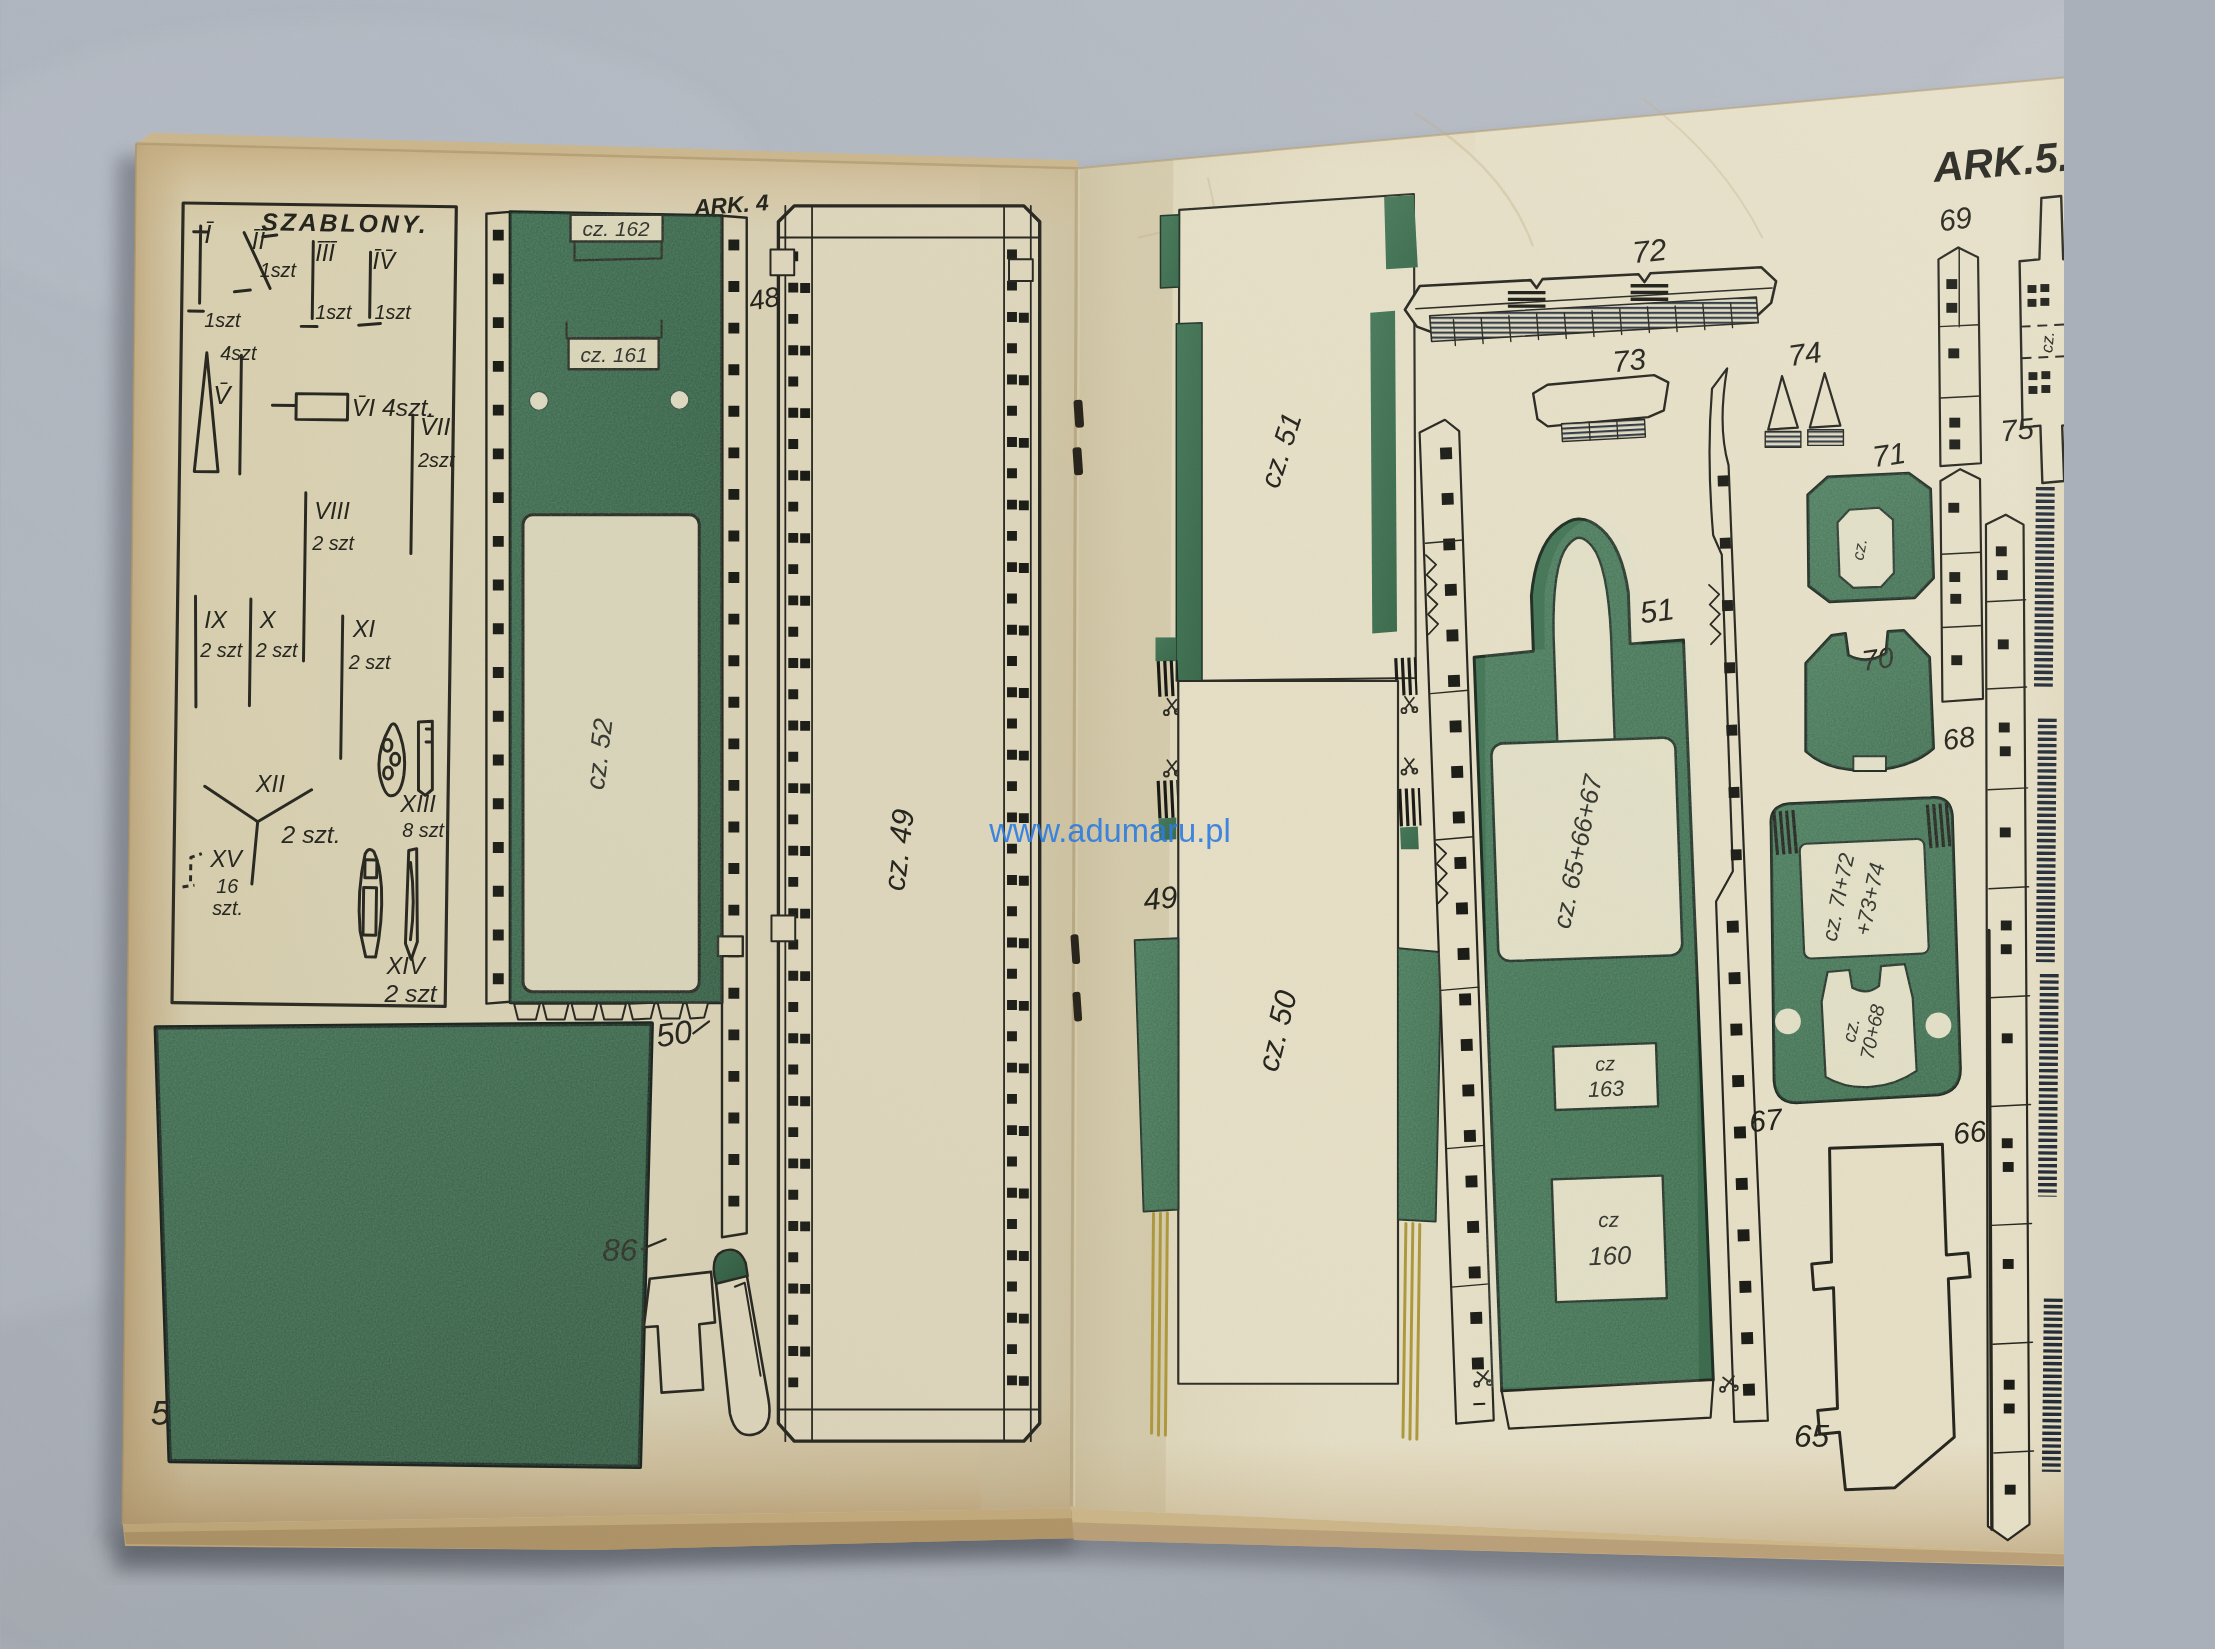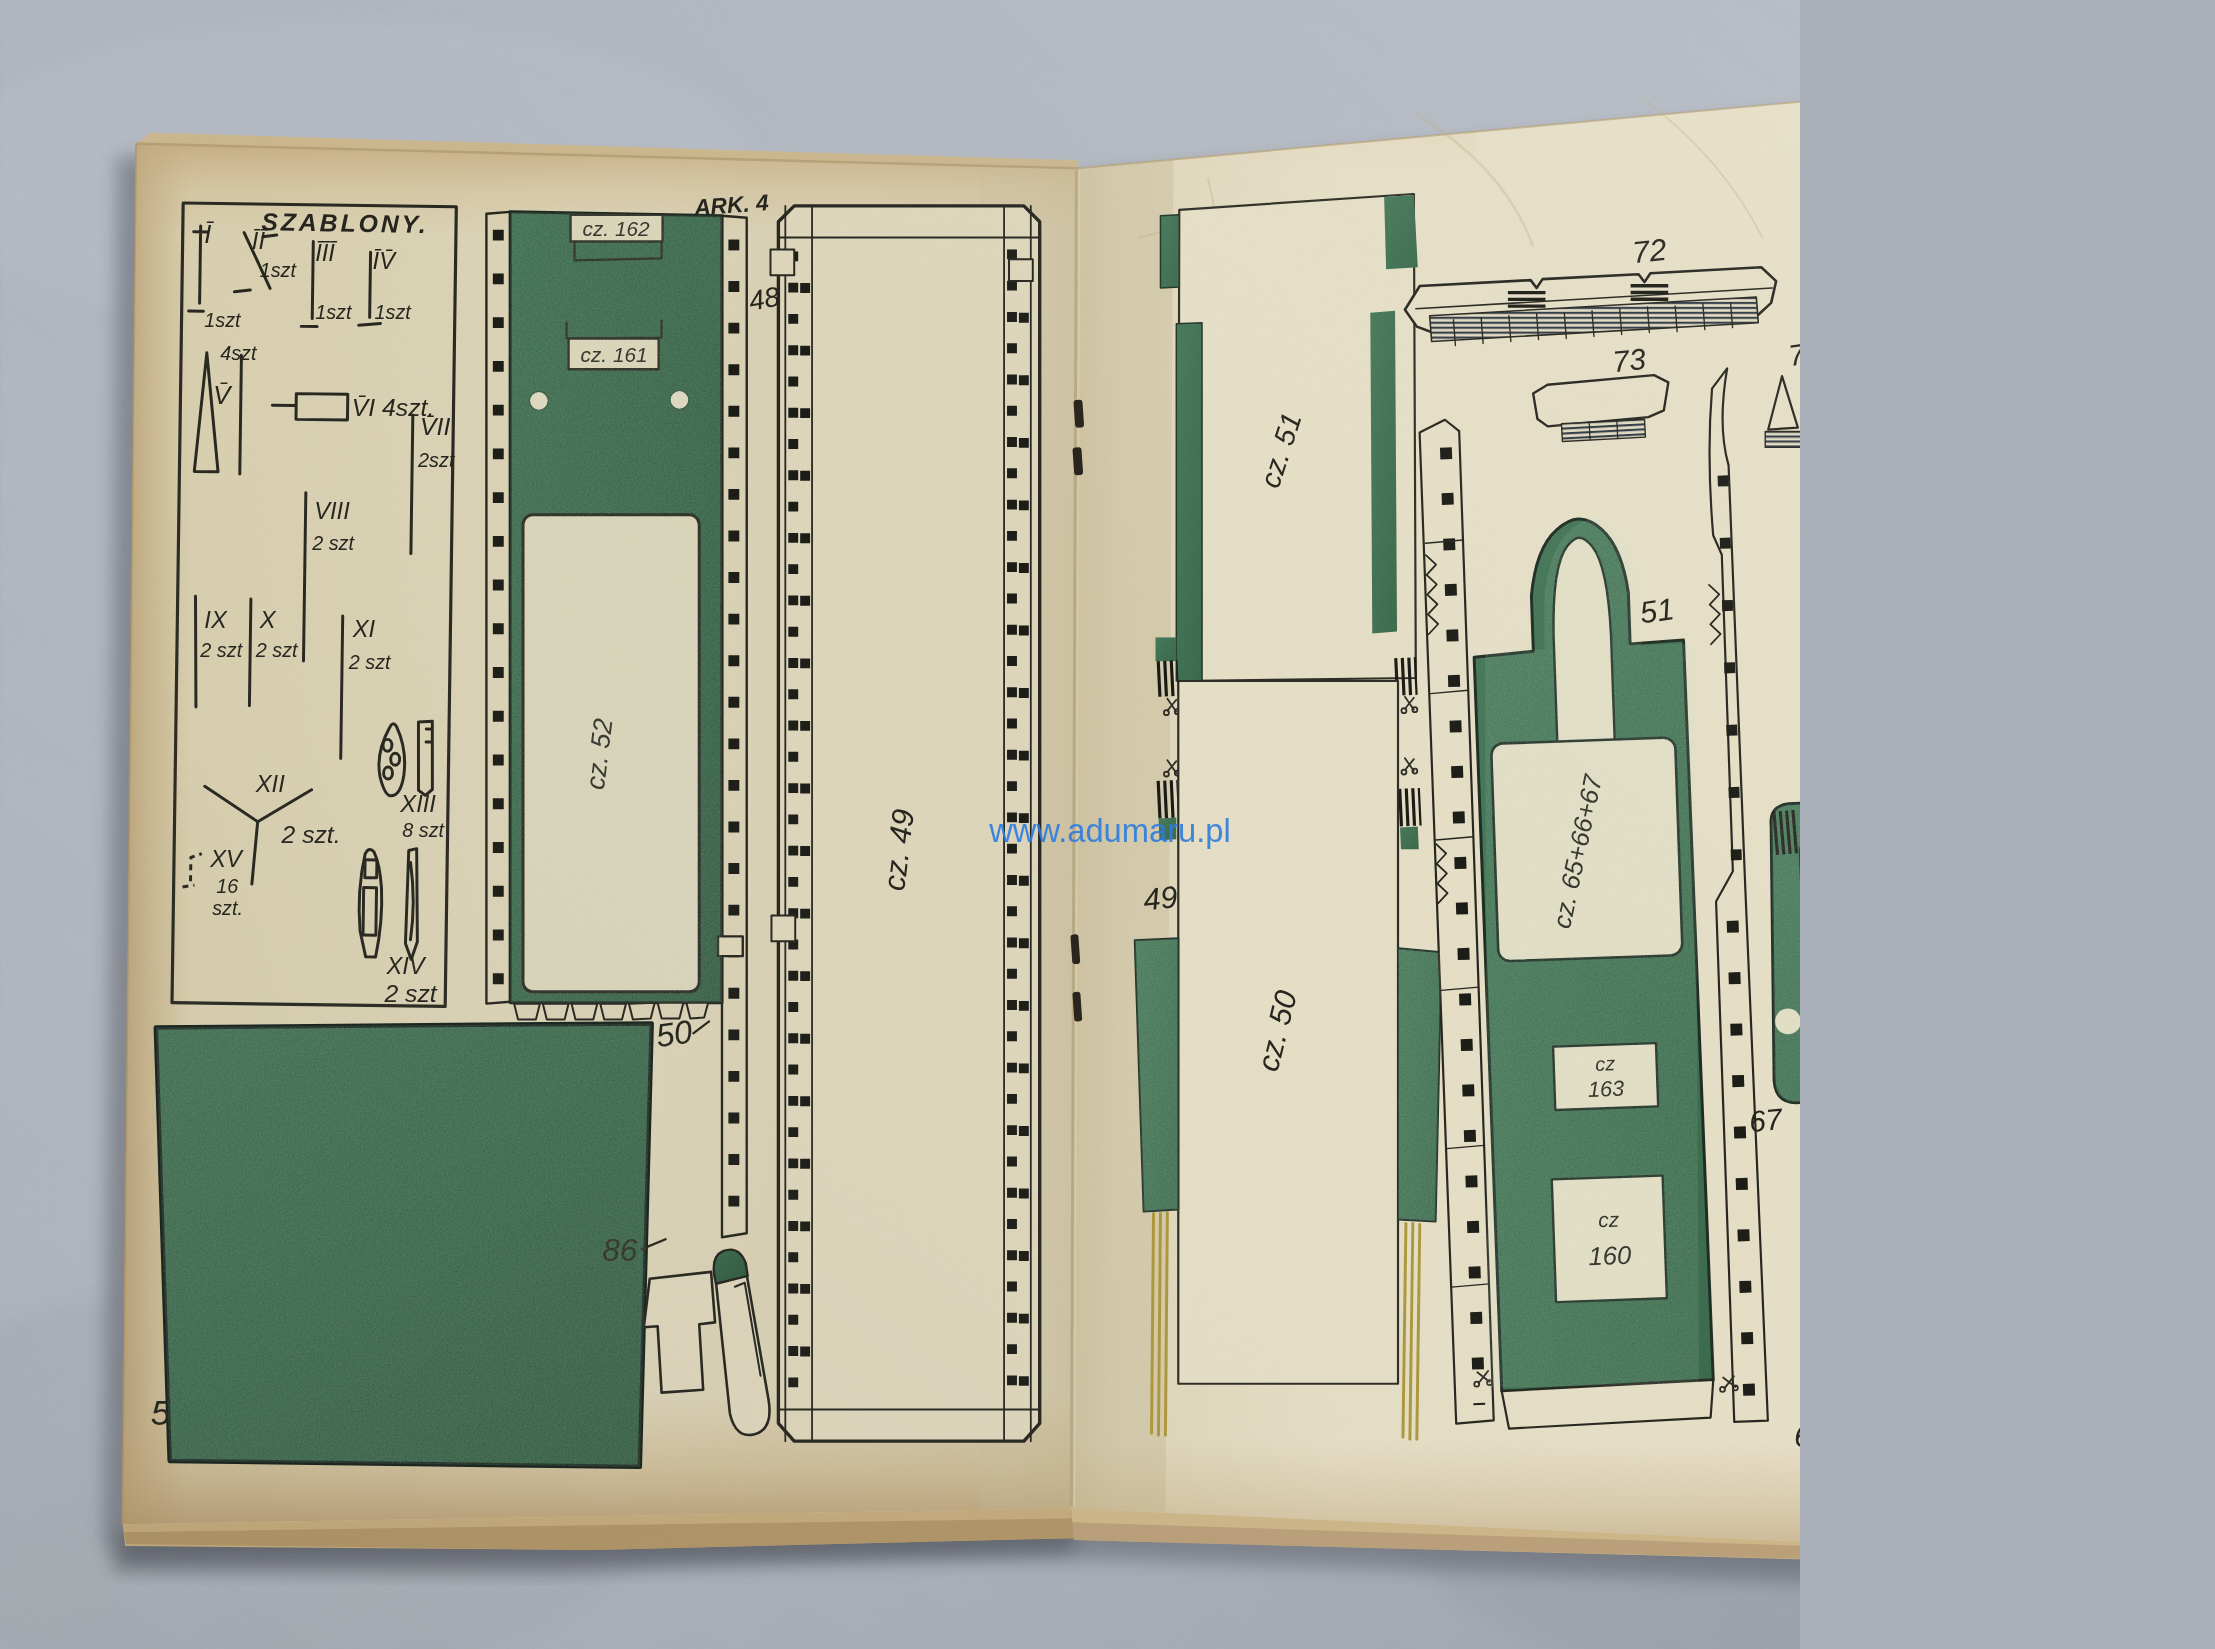--- a/index.html
+++ b/index.html
@@ -1,16 +1,16 @@
 <!DOCTYPE html>
 <html><head>
 <meta charset="utf-8">
 <style>
   html,body{margin:0;padding:0;background:#aab0b9;}
-  #stage{position:relative;width:1800px;height:1649px;overflow:hidden;
+  #stage{position:relative;width:2064px;height:1649px;overflow:hidden;
     font-family:"Liberation Sans", sans-serif;}
   svg{display:block}
 </style>
 </head>
 <body>
 <div id="stage">
 <svg width="2216" height="1649" viewBox="0 0 2238 1666">
 <defs>
   <linearGradient id="bgGrad" x1="0" y1="0" x2="1" y2="1">
     <stop offset="0" stop-color="#b0b6bf"></stop>

